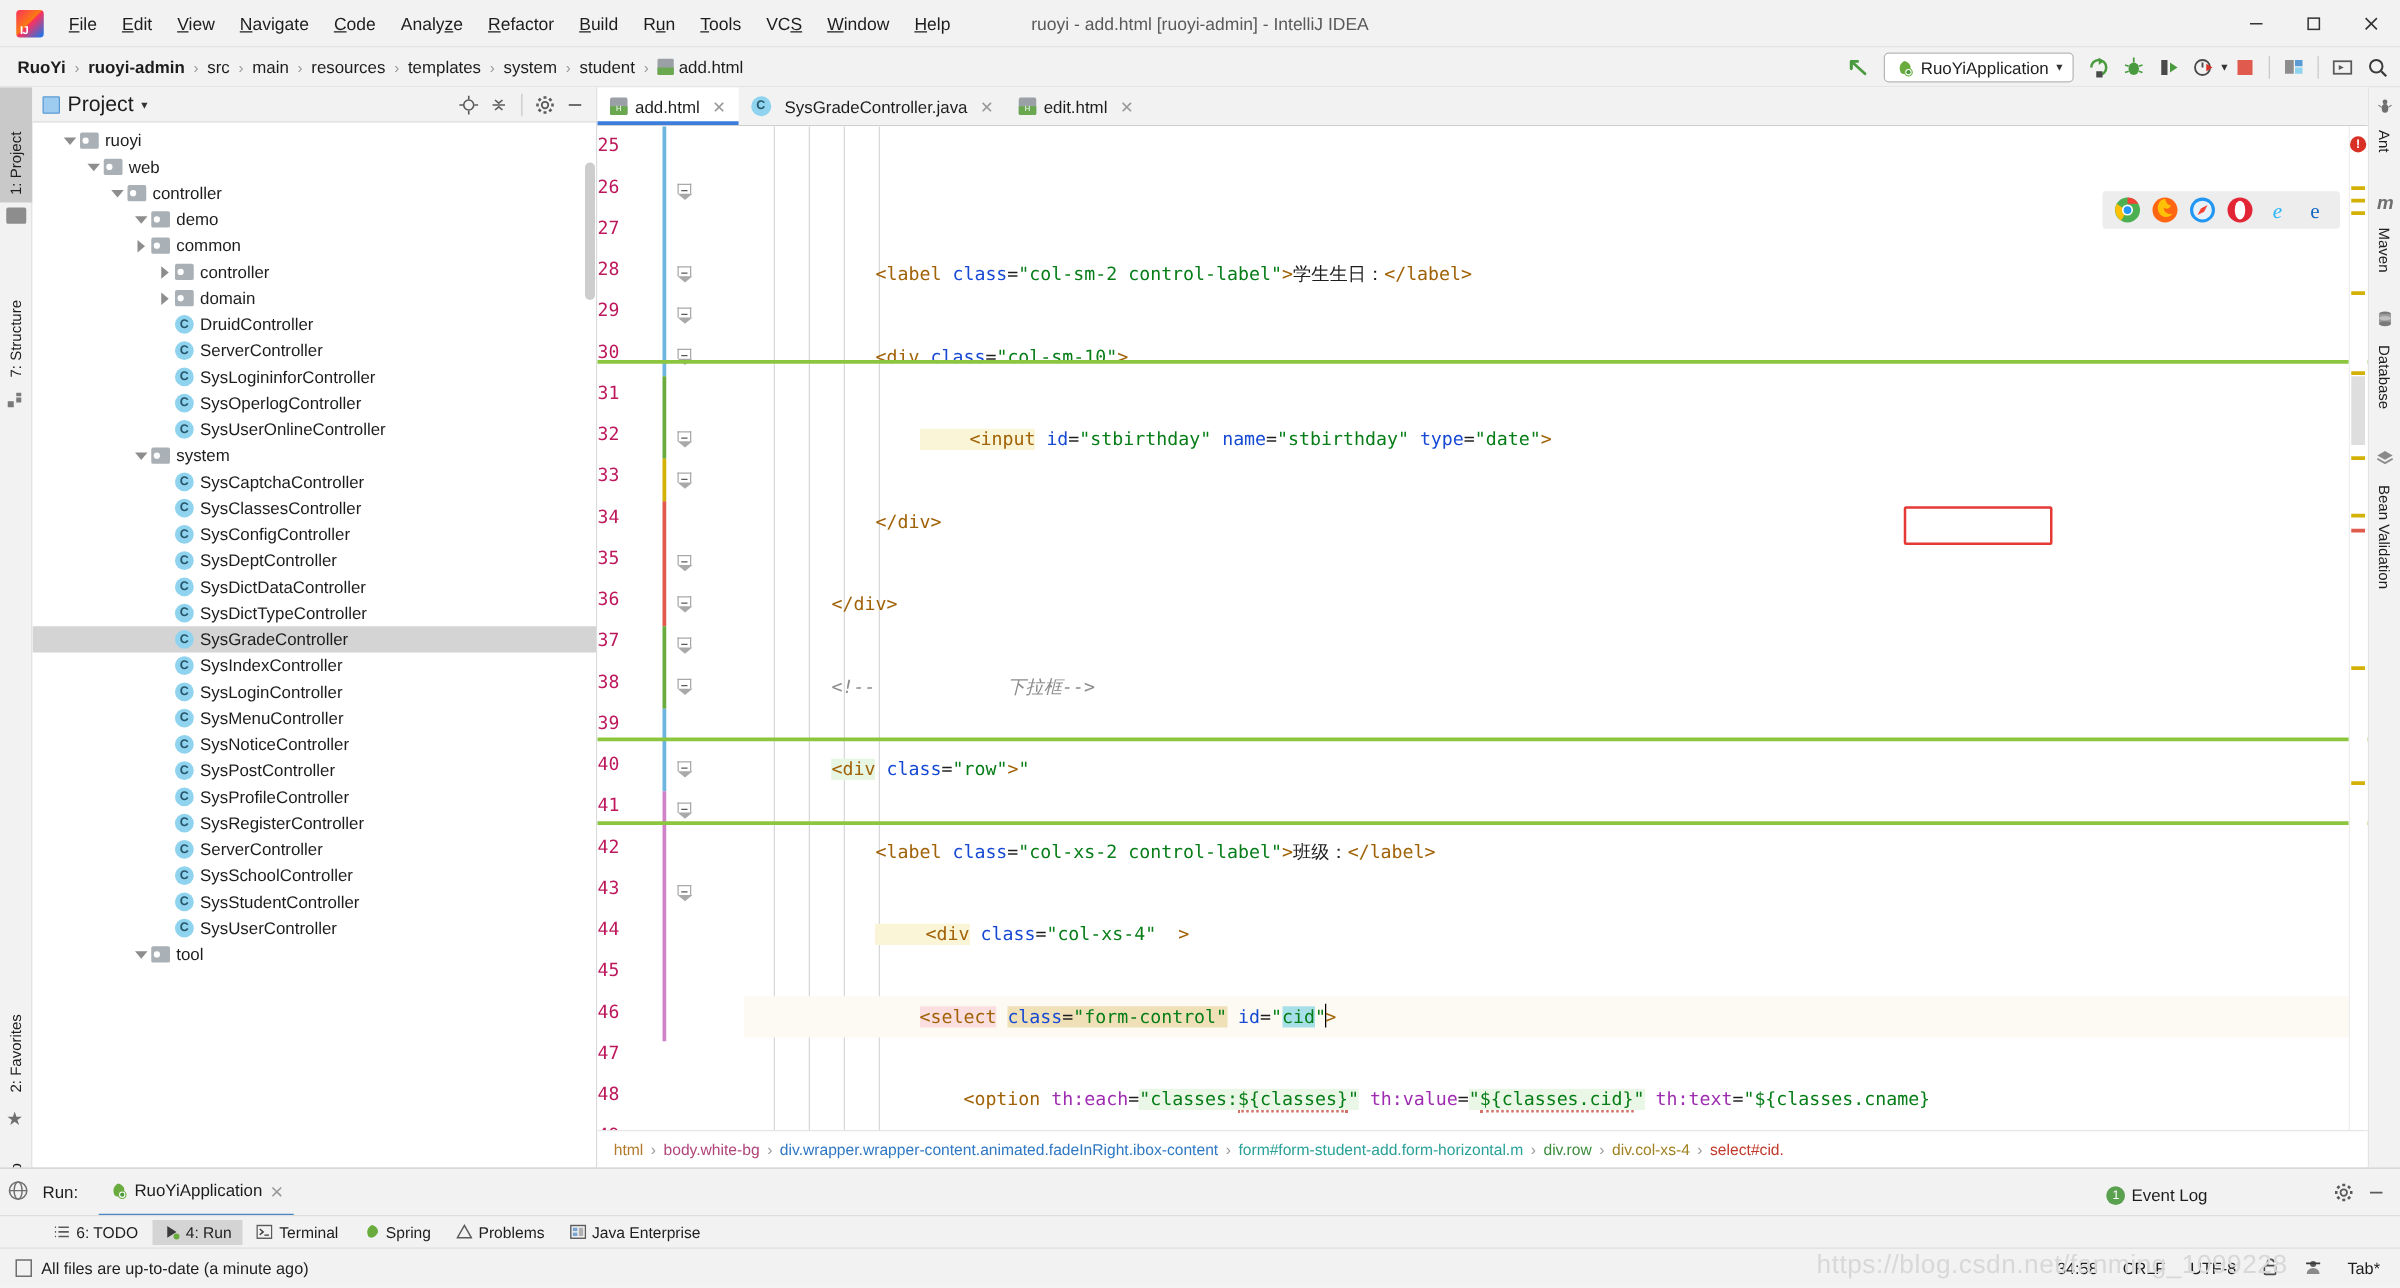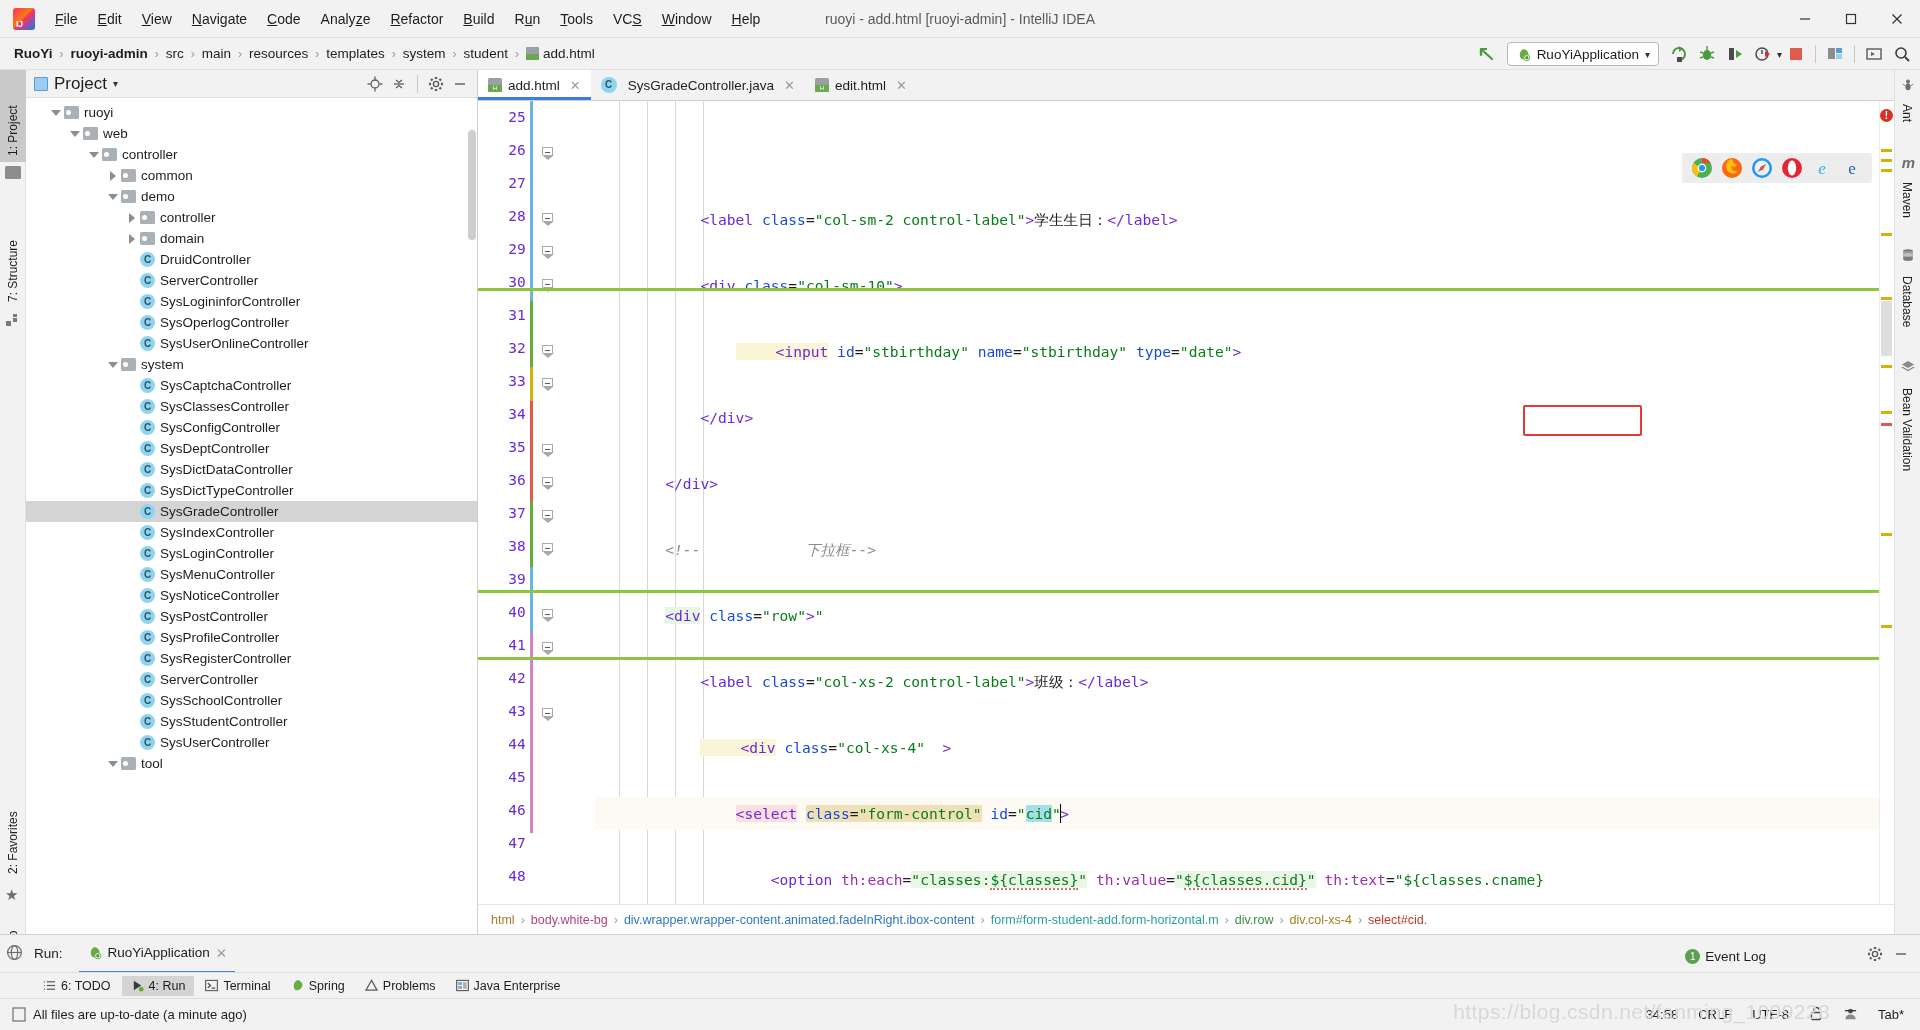--- a/index.html
+++ b/index.html
@@ -185,22 +185,22 @@
     background:#6aa84f; color:#fff; font-size:6px; line-height:7px; text-align:center;
     border-radius:0 0 1.5px 1.5px; font-family:"Liberation Sans",sans-serif;
   }
 
   .code-wrap { position:absolute; left:0; right:0; top:31px; bottom:30px; background:#fff; overflow:hidden; }
 
   .gutter {
     position:absolute; left:0; top:0; bottom:0; width:117px; background:#fff;
   }
   .gut-num {
-    position:absolute; left:16px; width:46px; text-align:center;
-    font-family:"DejaVu Sans Mono", monospace; font-size:14.5px; color:#6d28d9;
+    position:absolute; left:0; width:46px; text-align:left;
+    font-family:"DejaVu Sans Mono", monospace; font-size:14.5px; color:#be185d;
     height:33px; line-height:33px;
   }
   .gut-fold {
     position:absolute; left:62px; width:14px; height:33px;
     display:flex; align-items:center; justify-content:center;
   }
   .foldmark {
     width:11px; height:11px; border:1px solid #a9a9a9; background:#fff;
     position:relative;
   }
@@ -220,21 +220,21 @@
     font-family:"DejaVu Sans Mono", monospace; font-size:14.6px;
     white-space:pre; overflow:hidden;
   }
   .cline { height:33px; line-height:33px; position:relative; white-space:pre; }
   .cline.caret-line { background:#fcfaf2; }
 
   
   .iguide { position:absolute; top:0; bottom:0; width:1px; background:#d8d8d8; }
 
   
-  .k-tag   { color:#6d28d9; }
+  .k-tag   { color:#a16207; }
   .k-attr  { color:#174ad4; }
   .k-str   { color:#067d17; }
   .k-cmt   { color:#8c8c8c; font-style:italic; }
   .k-thattr{ color:#9e2cb0; }
 
   .hl-green { background:#e7f5e3; }
   .hl-yellow{ background:#fbf5d8;padding-left:40px; }
   .hl-pink  { background:#fbdfe0; }
   .hl-tan   { background:#f0e0b8; }
   .hl-mint  { background:#eaf6e6; }
@@ -595,29 +595,29 @@
           <span class="tlabel">web</span>
         </div>
         <div class="trow">
           <span style="width: 61px; flex: 0 0 auto;"></span>
           <span class="tarrow down"></span>
           <span class="ic-folder"></span>
           <span class="tlabel">controller</span>
         </div>
         <div class="trow">
           <span style="width: 80px; flex: 0 0 auto;"></span>
+          <span class="tarrow down"></span>
+          <span class="ic-folder"></span>
+          <span class="tlabel">demo</span>
+        </div>
+        <div class="trow">
+          <span style="width: 80px; flex: 0 0 auto;"></span>
           <span class="tarrow right"></span>
           <span class="ic-folder"></span>
           <span class="tlabel">common</span>
-        </div>
-        <div class="trow">
-          <span style="width: 80px; flex: 0 0 auto;"></span>
-          <span class="tarrow down"></span>
-          <span class="ic-folder"></span>
-          <span class="tlabel">demo</span>
         </div>
         <div class="trow">
           <span style="width: 99px; flex: 0 0 auto;"></span>
           <span class="tarrow right"></span>
           <span class="ic-folder"></span>
           <span class="tlabel">controller</span>
         </div>
         <div class="trow">
           <span style="width: 99px; flex: 0 0 auto;"></span>
           <span class="tarrow right"></span>

